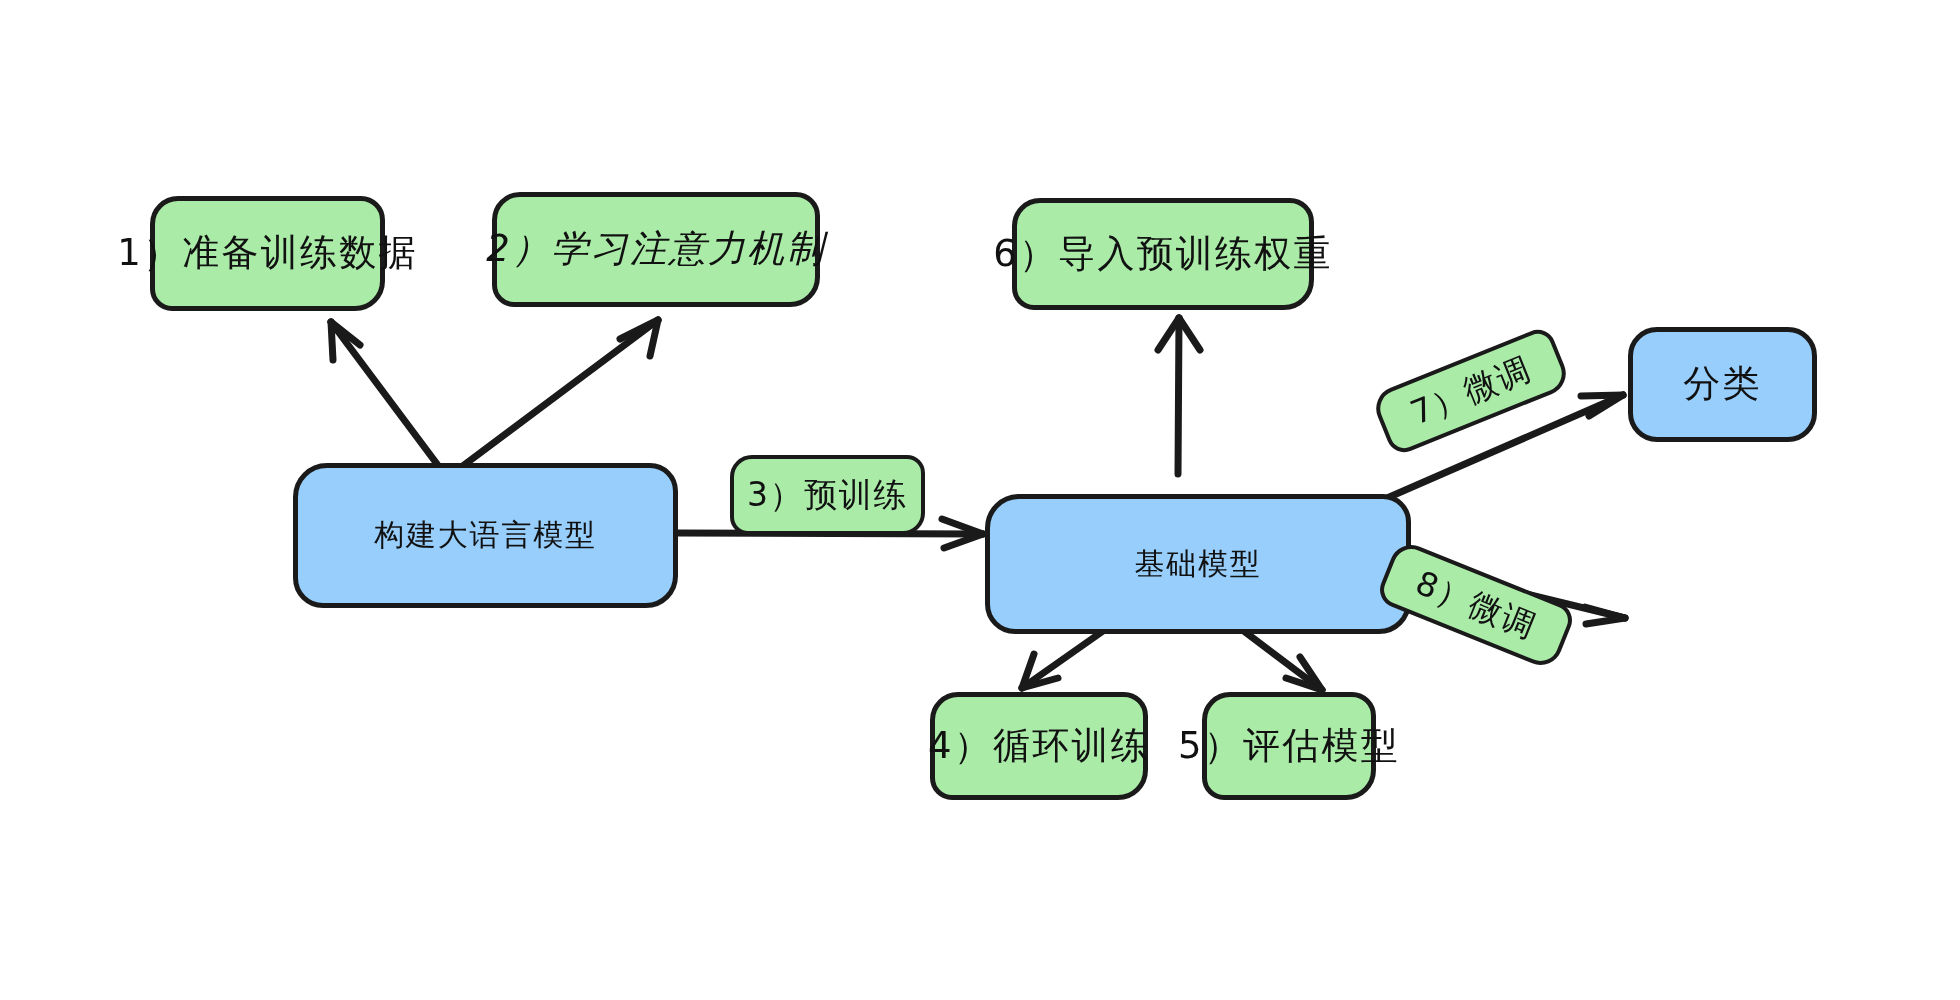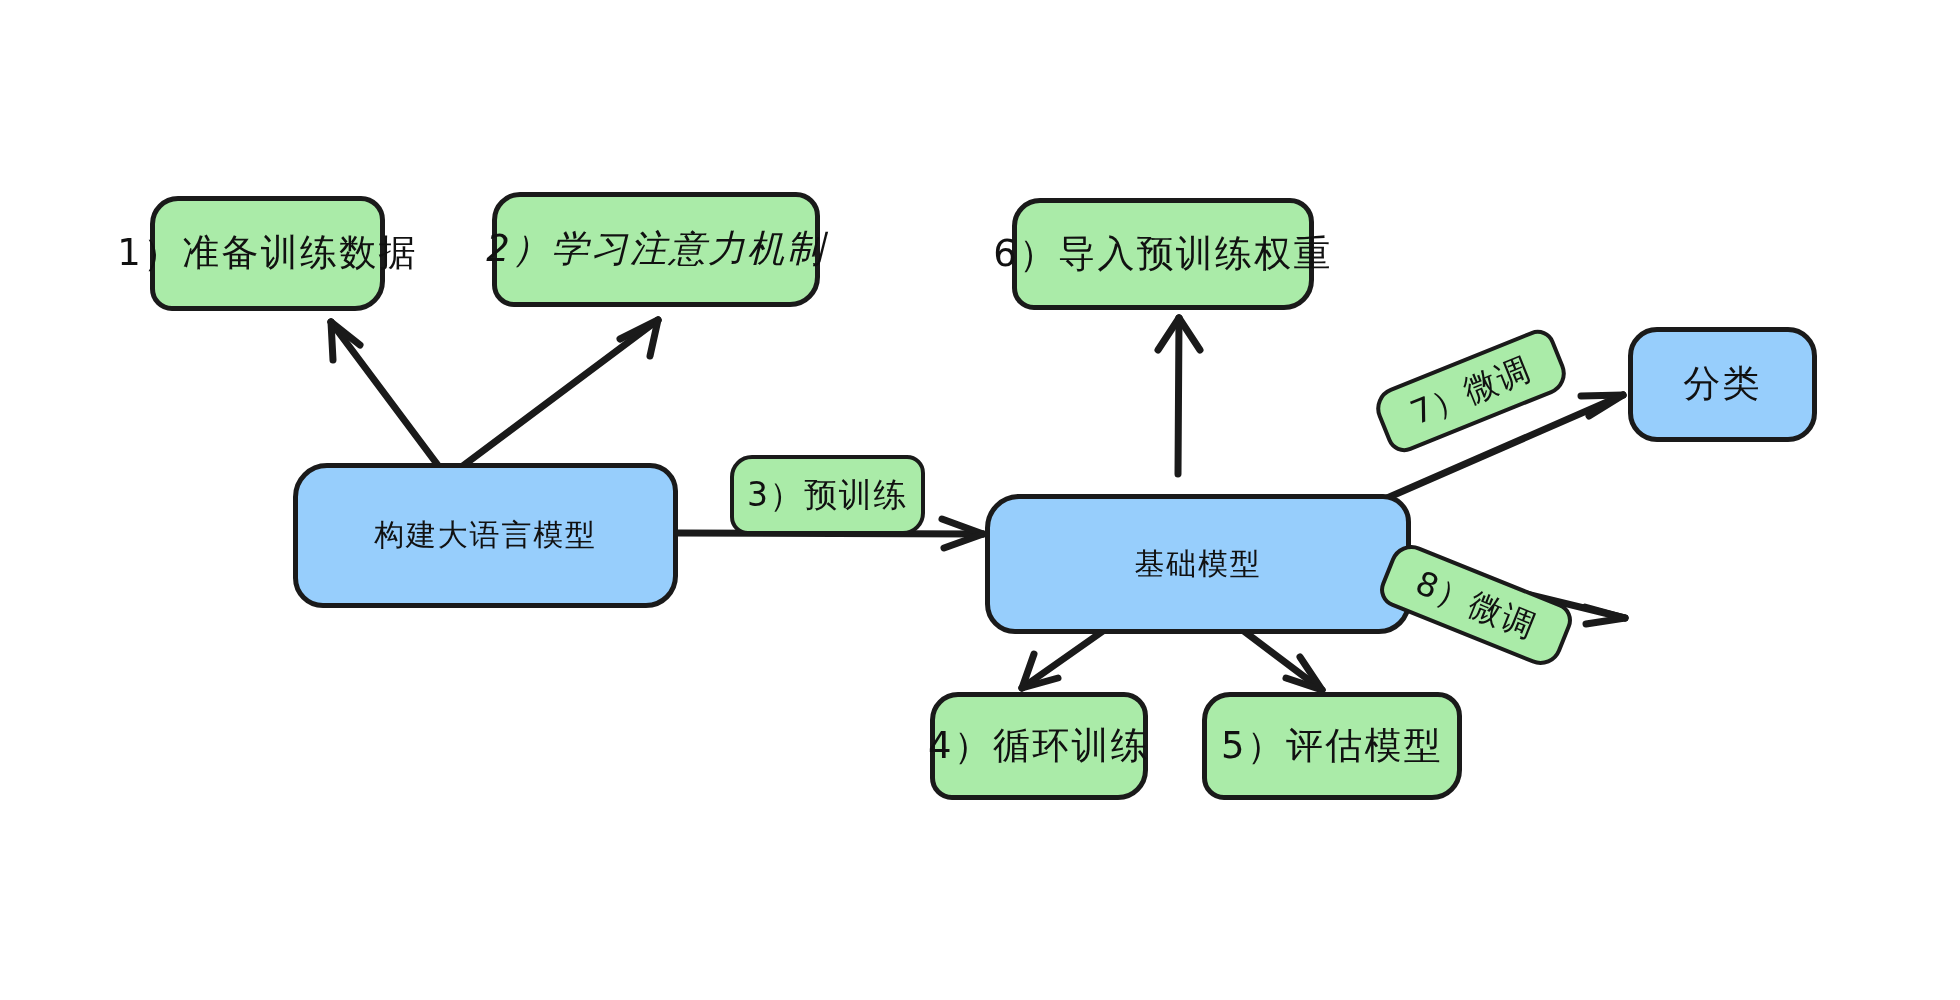--- a/index.html
+++ b/index.html
@@ -152,21 +152,21 @@
   </div>
 
   <div class="node blue primary" style="left:985px; top:462px; width:426px; height:140px;margin-top:32px;">
     <span>基础模型</span>
   </div>
 
   <div class="node green step" style="left:930px; top:692px; width:218px; height:108px;justify-content:center;">
     <span>4）循环训练</span>
   </div>
 
-  <div class="node green step" style="left:1202px; top:692px; width:260px; height:108px;">
+  <div class="node green step" style="left:1202px; top:692px; width:174px; height:108px;">
     <span>5）评估模型</span>
   </div>
 
   <div class="node green tag" style="left:1375px; top:358px; width:192px; height:66px; transform:rotate(-22deg); transform-origin:center center;">
     <span>7）微调</span>
   </div>
 
   <div class="node green tag" style="left:1380px; top:572px; width:192px; height:66px; transform:rotate(22deg); transform-origin:center center;">
     <span>8）微调</span>
   </div>

